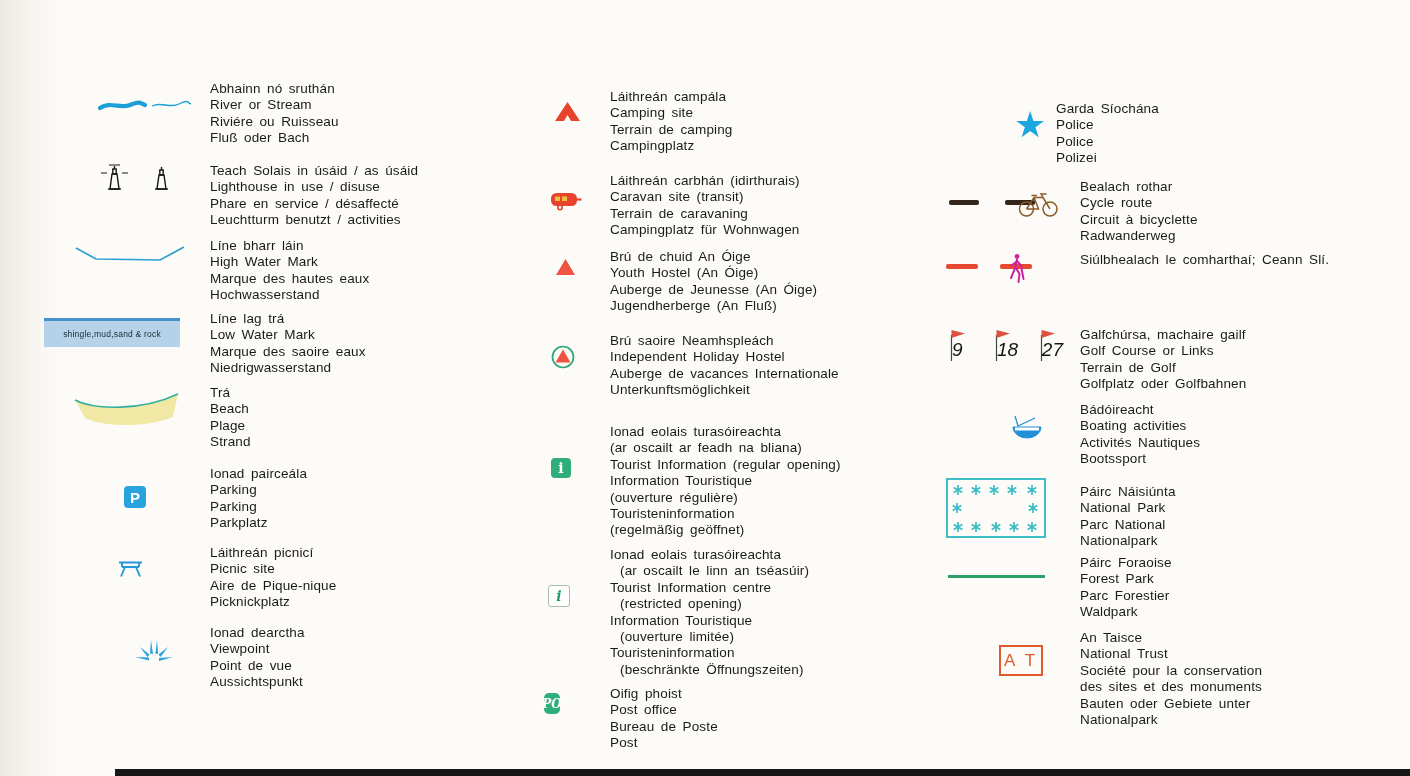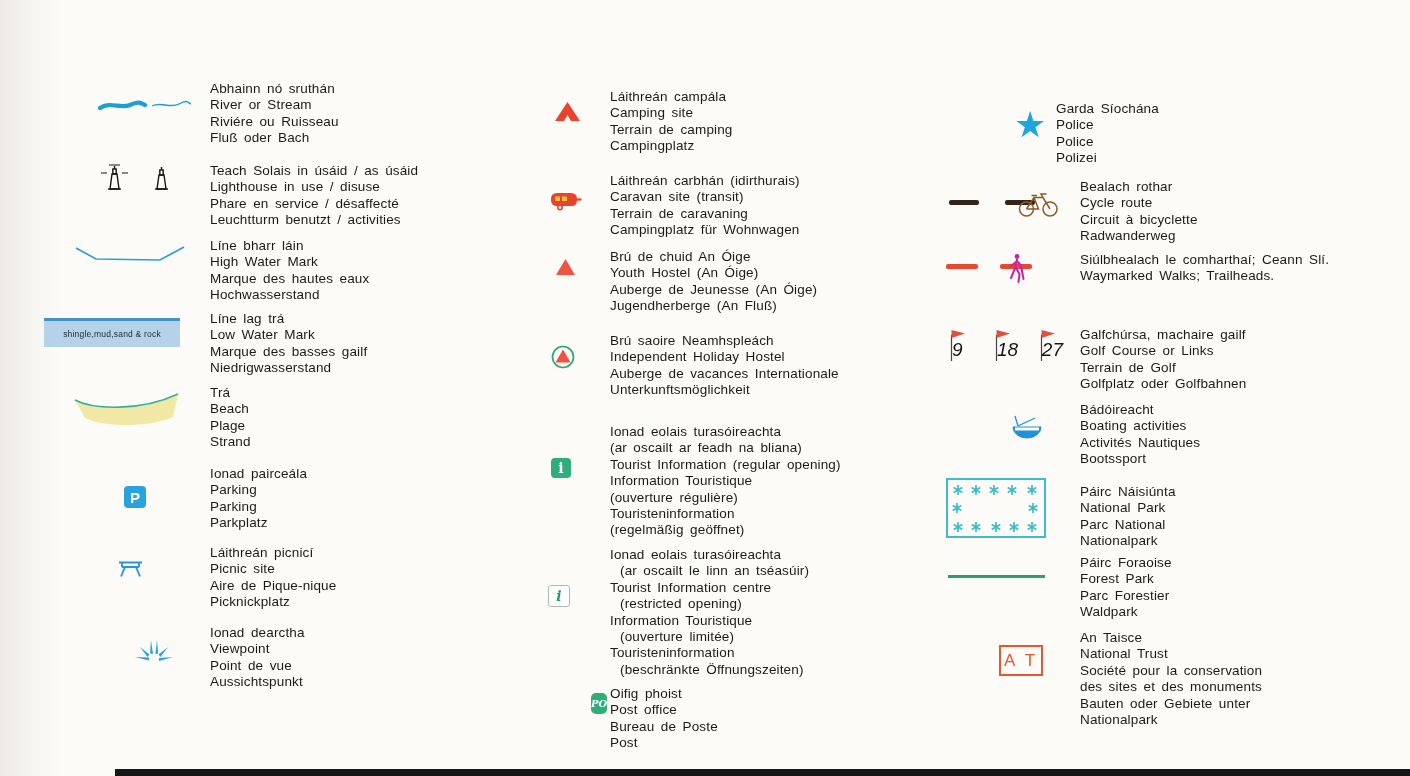--- a/index.html
+++ b/index.html
@@ -22,21 +22,21 @@
     display:flex;align-items:center;justify-content:center;
     color:#fff;font-weight:bold;border-radius:4px;
   }
   .badge-p{width:22px;height:22px;background:#29a3e0;font-size:15px;}
   .badge-i{width:20px;height:20px;background:#2fae7c;font-family:"DejaVu Serif",serif;font-size:14px;}
   .badge-i2{
     width:20px;height:20px;background:#ffffff;border:1px solid #a8bcae;border-radius:3px;
     color:#1f9e6a;font-family:"DejaVu Serif",serif;font-style:italic;font-size:14px;font-weight:bold;
     display:flex;align-items:center;justify-content:center;
   }
-  .badge-po{width:16px;height:21px;background:#2fae7c;border-radius:5px;font-family:"DejaVu Serif",serif;font-style:italic;font-size:10px;margin-left:47px;}
+  .badge-po{width:16px;height:21px;background:#2fae7c;border-radius:5px;font-family:"DejaVu Serif",serif;font-style:italic;font-size:12px;}
   .lowwater-box{
     width:136px;height:26px;background:#b5d2e8;border-top:3px solid #4493c8;
     display:flex;align-items:center;justify-content:center;
     font-size:8.5px;letter-spacing:.2px;color:#20303a;
   }
   .dash-row{display:flex;align-items:center;}
   .dash{border-radius:2px;}
   .dash-cycle{width:30px;height:4.5px;background:#33241a;}
   .dash-walk{width:32px;height:5px;background:#e64832;}
   .np-box{width:100px;height:60px;border:2px solid #3dbdc6;box-sizing:border-box;}
@@ -113,21 +113,21 @@
     <div>Marque des hautes eaux</div>
     <div>Hochwasserstand</div>
   </div>
 
 <div class="sym" style="left:44px;top:318px">
   <div class="lowwater-box">shingle,mud,sand &amp; rock</div>
 </div>
 <div class="txt" style="left:210px;top:311px">
     <div>Líne lag trá</div>
     <div>Low Water Mark</div>
-    <div>Marque des basses gailf</div>
+    <div>Marque des saoire eaux</div>
     <div>Niedrigwasserstand</div>
   </div>
 
 <div class="sym" style="left:72px;top:391px">
   <svg width="110" height="42" viewBox="0 0 110 42">
     <path d="M3 9 C 22 19 70 20 106 3 L101 26 C 76 37 30 36 13 27 Z" fill="#f1e8a6"></path>
     <path d="M3 9 C 22 19 70 20 106 3" stroke="#35b0a0" stroke-width="1.6" fill="none"></path>
   </svg>
 </div>
 <div class="txt" style="left:210px;top:385px">
@@ -302,21 +302,20 @@
     <circle cx="11" cy="3.5" r="2.4" fill="#cc22a2"></circle>
     <g fill="none" stroke="#cc22a2" stroke-width="2" stroke-linecap="round">
       <path d="M11 6.5 L9.5 14 L5 25 M9.5 14 L13.5 21 L12.5 29"></path>
       <path d="M11 8 L15 12.5 L17.5 26"></path>
       <path d="M10 9 L5.5 12.5"></path>
     </g>
   </svg>
 </div>
 <div class="txt" style="left:1080px;top:252px">
     <div>Siúlbhealach le comharthaí; Ceann Slí.</div>
-    <div>Waymarked Walks; Trailheads.</div>
   </div>
 
 <div class="sym" style="left:948px;top:330px">
   <span class="flag-group">
     <svg width="31" height="32" viewBox="0 0 31 32" style="position:absolute;left:0;top:0">
       <path d="M3.5 5 V31" stroke="#444" stroke-width="1.2"></path>
       <polygon points="3.5,0 17,3.5 3.5,8" fill="#e05040"></polygon>
     </svg>
     <span class="flag-num">9</span>
   </span>

